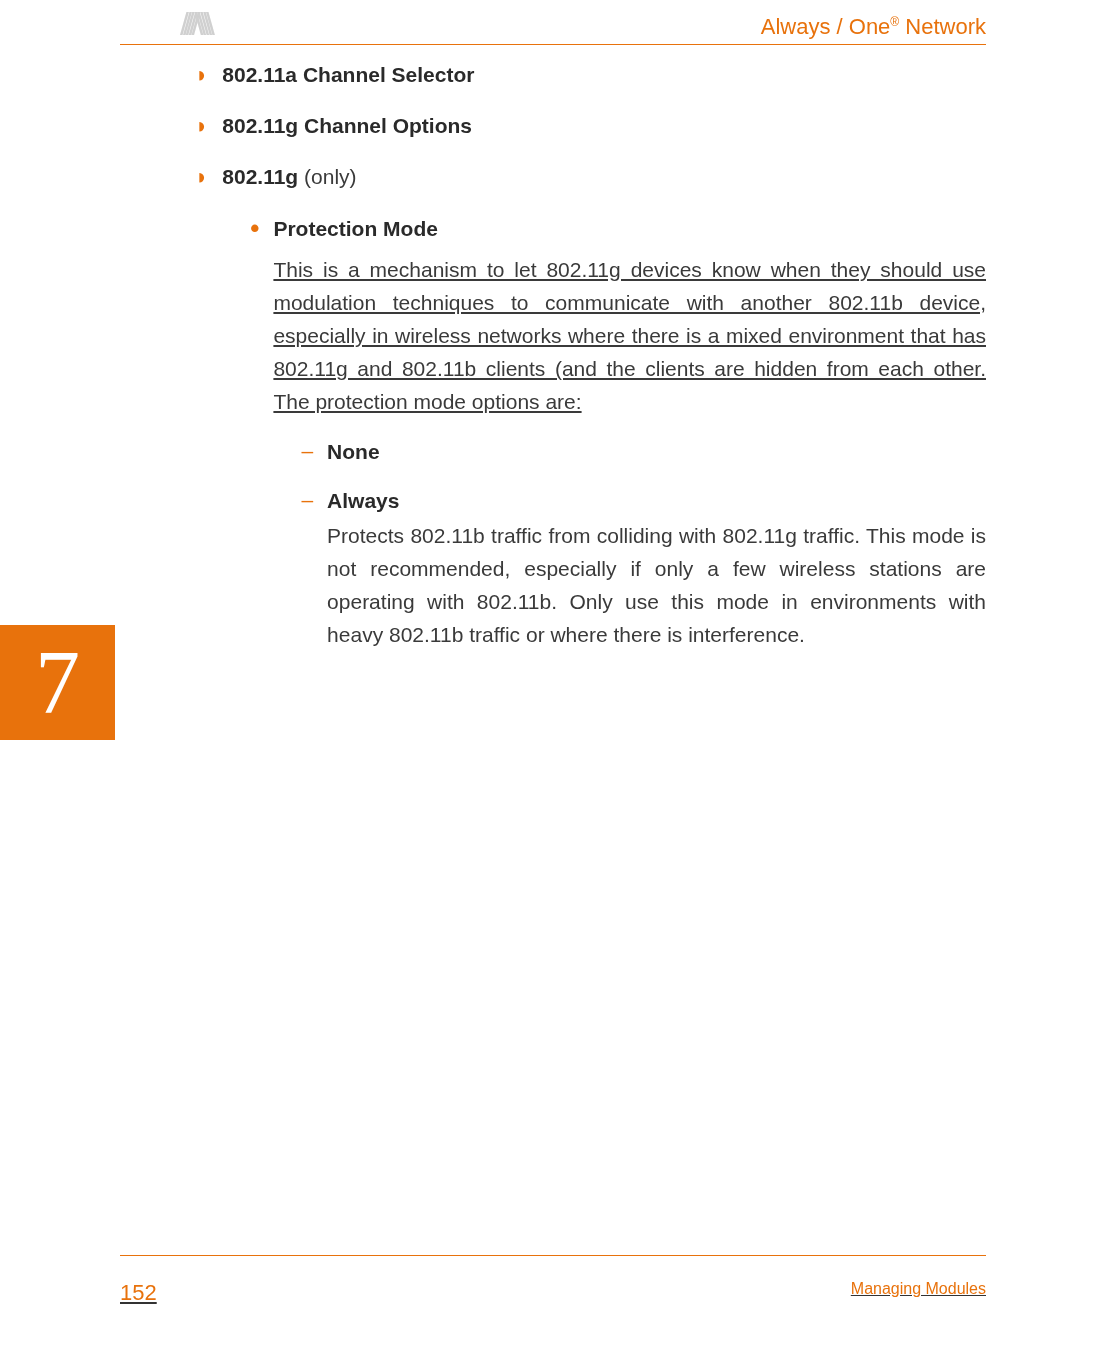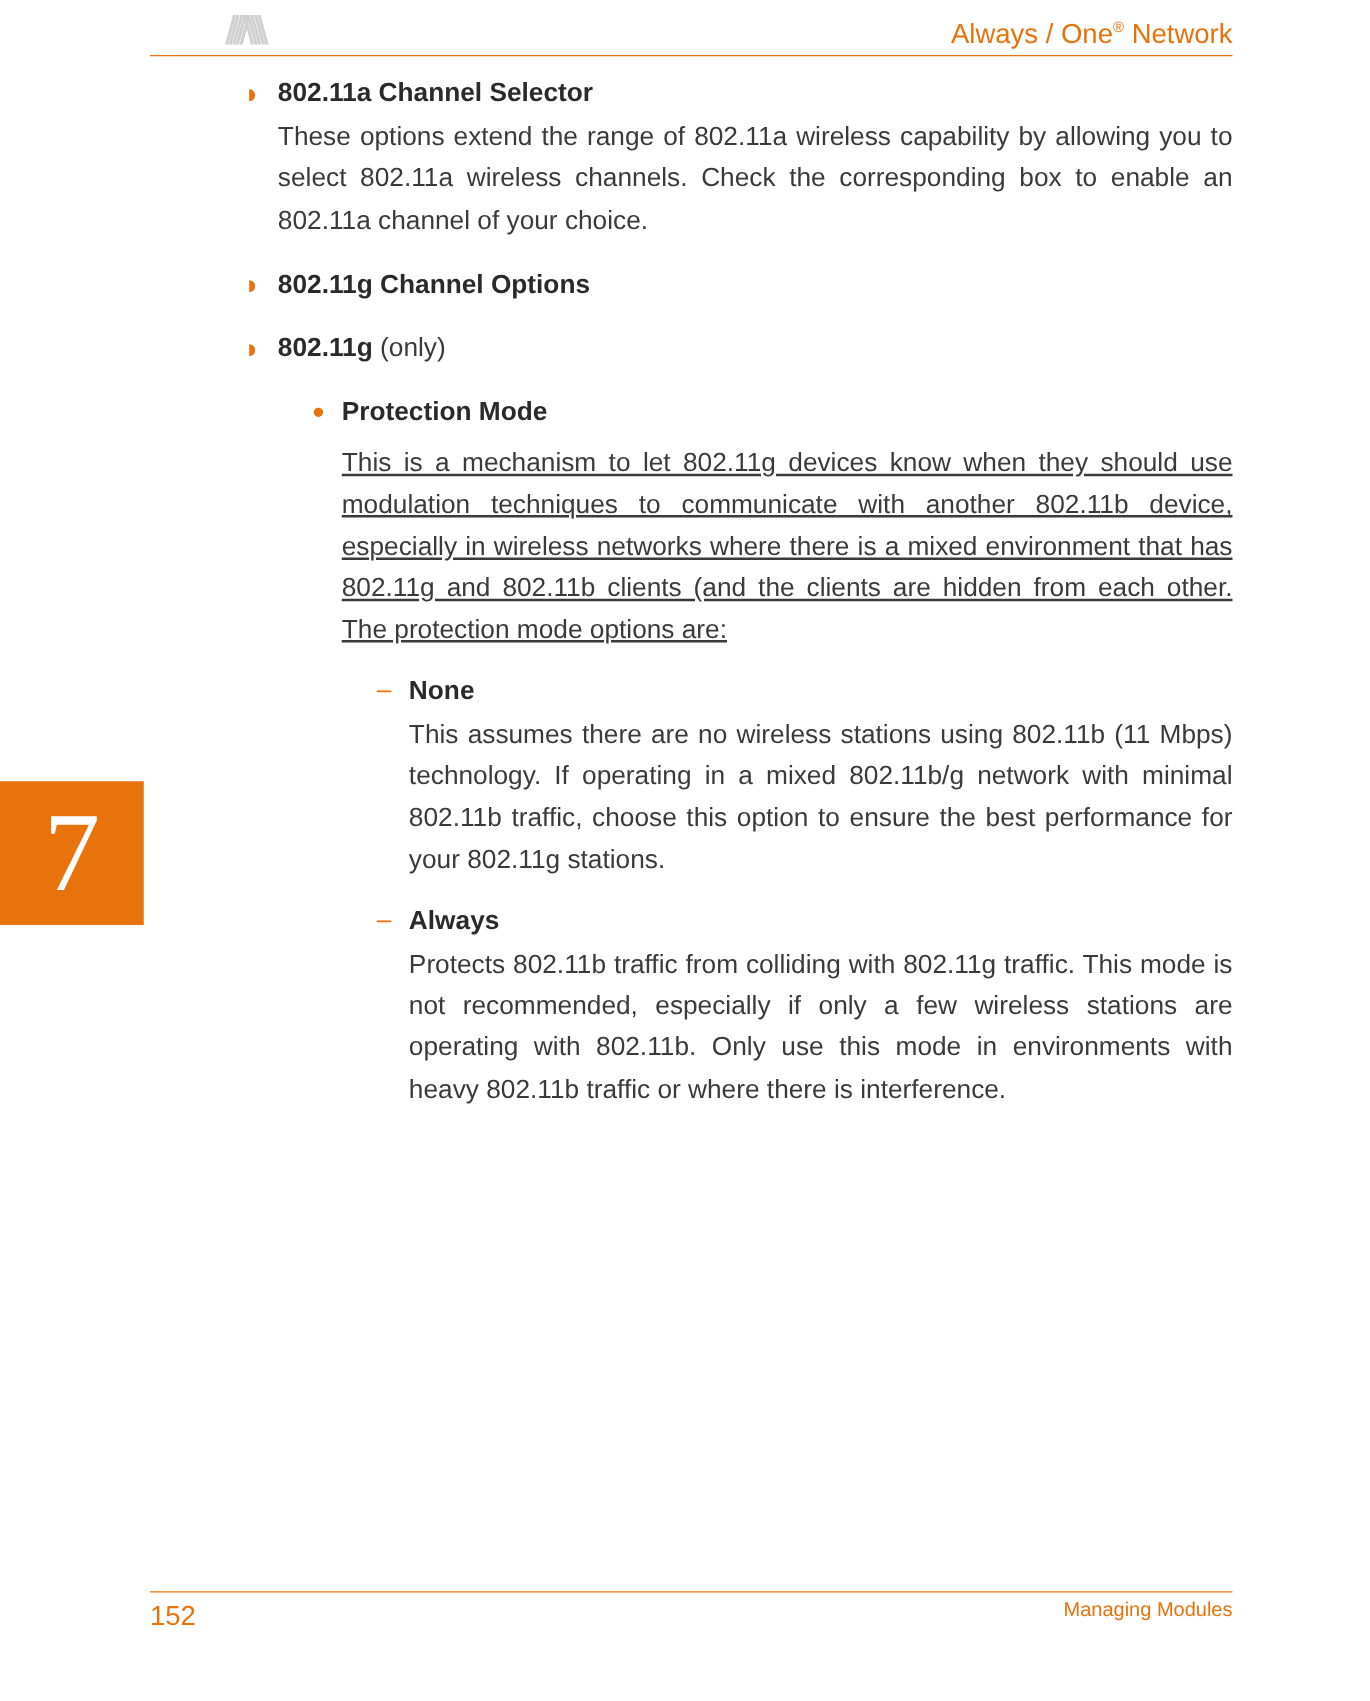--- a/index.html
+++ b/index.html
@@ -143,21 +143,22 @@
       margin-top: 2px;
     }
     .page-footer {
       position: absolute;
       bottom: 55px;
       left: 120px;
       right: 110px;
       border-top: 1.5px solid #e8720c;
       display: flex;
       justify-content: space-between;
-      padding-top: 6px;
+      padding-top: 24px;
+      text-decoration: underline;
     }
     .page-number {
       color: #e8720c;
       font-size: 22px;
       font-family: Arial, Helvetica, sans-serif;
     }
     .footer-section {
       color: #e8720c;
       font-size: 16px;
       font-family: Arial, Helvetica, sans-serif;
@@ -176,21 +177,20 @@
 <div class="chapter-tab">
   <div class="chapter-number">7</div>
 </div>
 
 <div class="content">
 
   <div class="bullet-item">
     <div class="bullet-marker">◗</div>
     <div class="bullet-body">
       <span class="bullet-title">802.11a Channel Selector</span><span class="bullet-title-extra"></span>
-      <div class="bullet-desc">These options extend the range of 802.11a wireless capability by allowing you to select 802.11a wireless channels. Check the corresponding box to enable an 802.11a channel of your choice.</div>
     </div>
   </div>
 
   <div class="bullet-item">
     <div class="bullet-marker">◗</div>
     <div class="bullet-body">
       <span class="bullet-title">802.11g Channel Options</span><span class="bullet-title-extra"></span>
     </div>
   </div>
 
@@ -202,21 +202,20 @@
       <div class="sub-bullet-item">
         <div class="sub-bullet-marker">•</div>
         <div class="sub-bullet-body">
           <span class="sub-bullet-title">Protection Mode</span>
           <div class="sub-bullet-desc">This is a mechanism to let 802.11g devices know when they should use modulation techniques to communicate with another 802.11b device, especially in wireless networks where there is a mixed environment that has 802.11g and 802.11b clients (and the clients are hidden from each other. The protection mode options are:</div>
 
           <div class="dash-item">
             <div class="dash-marker">–</div>
             <div class="dash-body">
               <span class="dash-title">None</span>
-              <div class="dash-desc">This assumes there are no wireless stations using 802.11b (11 Mbps) technology. If operating in a mixed 802.11b/g network with minimal 802.11b traffic, choose this option to ensure the best performance for your 802.11g stations.</div>
             </div>
           </div>
 
           <div class="dash-item">
             <div class="dash-marker">–</div>
             <div class="dash-body">
               <span class="dash-title">Always</span>
               <div class="dash-desc">Protects 802.11b traffic from colliding with 802.11g traffic. This mode is not recommended, especially if only a few wireless stations are operating with 802.11b. Only use this mode in environments with heavy 802.11b traffic or where there is interference.</div>
             </div>
           </div>

